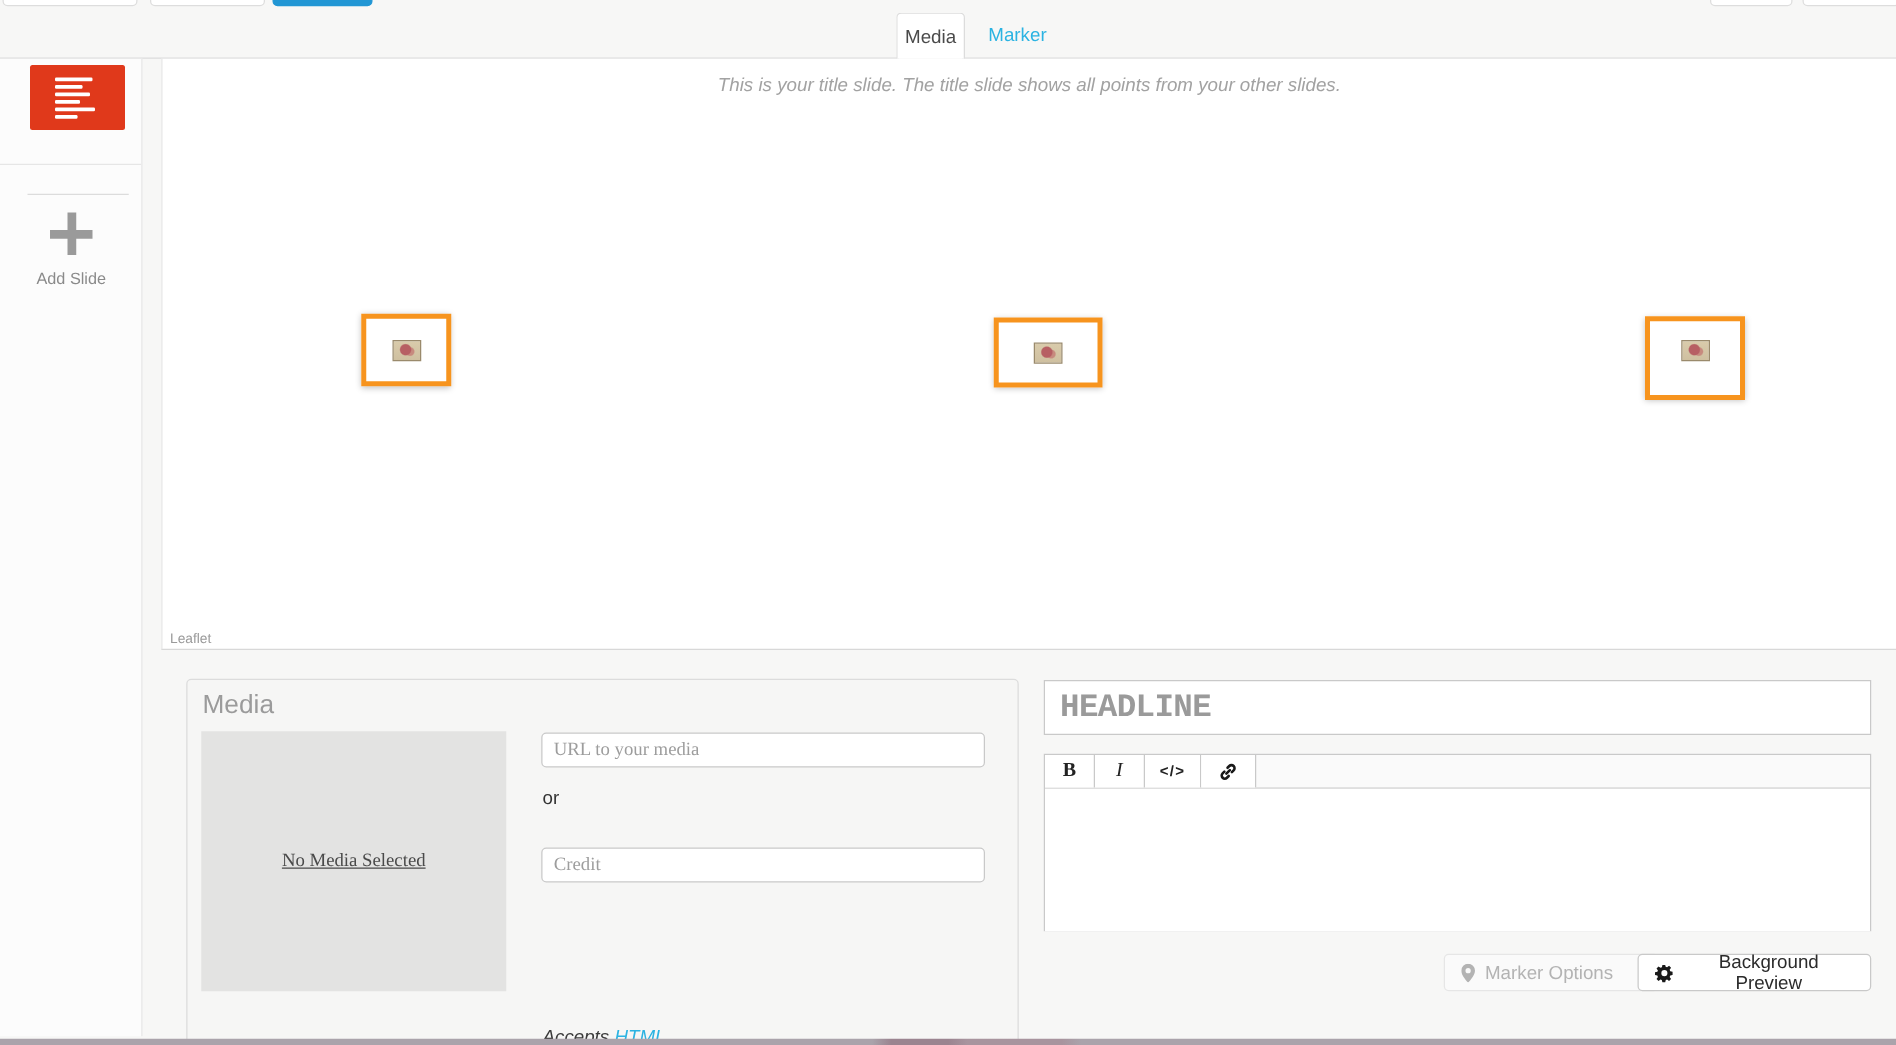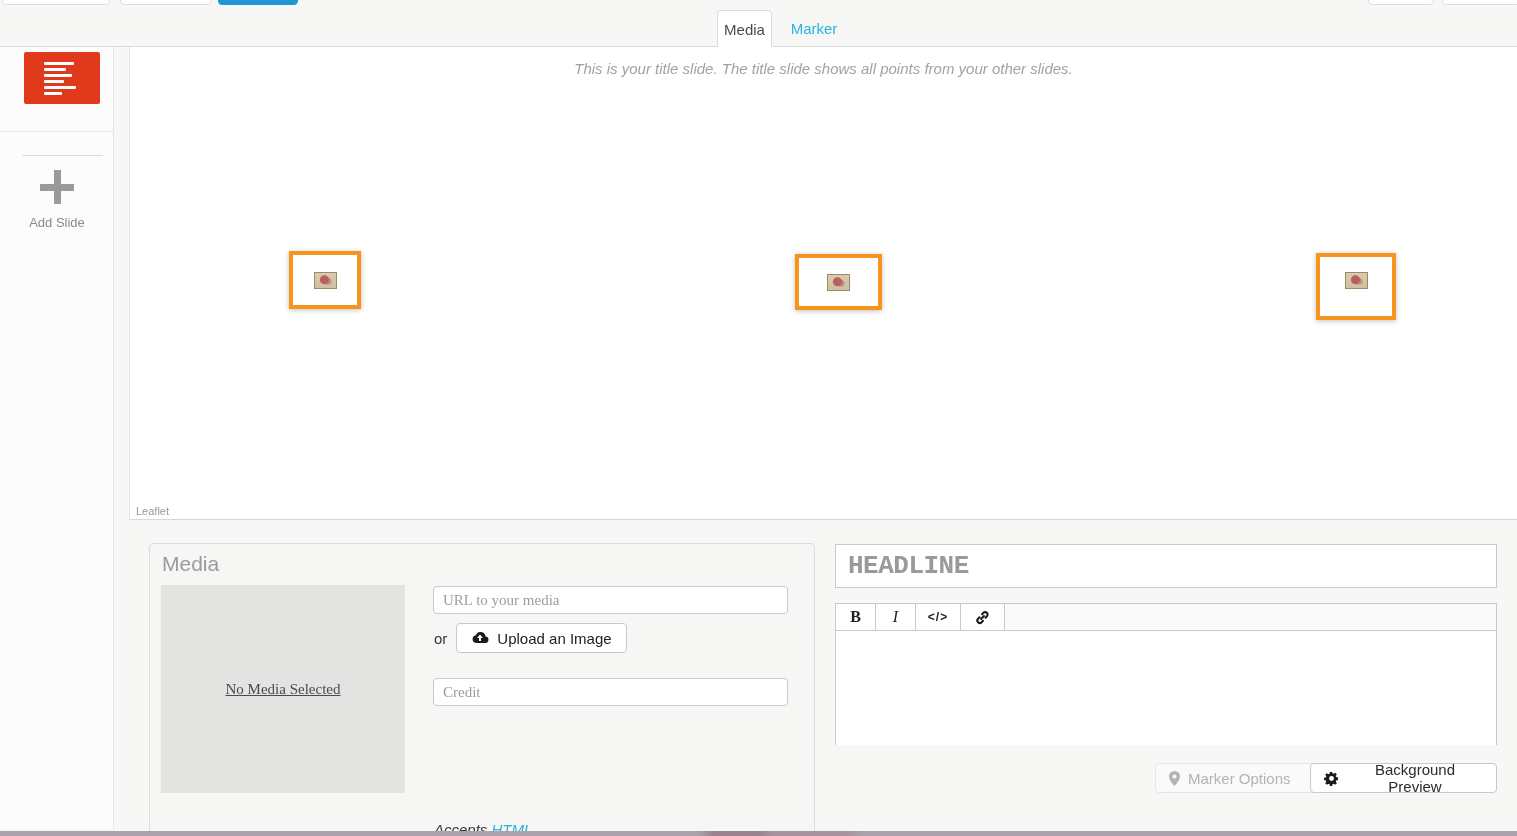--- a/index.html
+++ b/index.html
@@ -165,28 +165,20 @@
 <div class="media-panel">
   <div class="media-title">Media</div>
   <div class="media-box">
     <span>No Media Selected</span>
   </div>
 
   <input class="fld fld-url" type="text" placeholder="URL to your media" style="">
 
   <div class="or-row">
     <span class="or-label">or</span>
-    <button class="upload-btn">
-      <span>
-        <svg width="18" height="14" viewBox="0 0 18 14" fill="#1a1a1a">
-          <path d="M14.5 5.6A5 5 0 0 0 4.8 4.3 3.9 3.9 0 0 0 5 12h9a3.2 3.2 0 0 0 .5-6.4zM10 7v3H8V7H6l3-3.4L12 7h-2z"></path>
-        </svg>
-      </span>
-      <span>Upload an Image</span>
-    </button>
   </div>
 
   <input class="fld fld-credit" type="text" placeholder="Credit" style="">
 
 
   <div class="accepts"><span>Accepts </span><a>HTML</a></div>
 </div>
 
 <input class="headline-input" type="text" placeholder="HEADLINE" style="">
 

